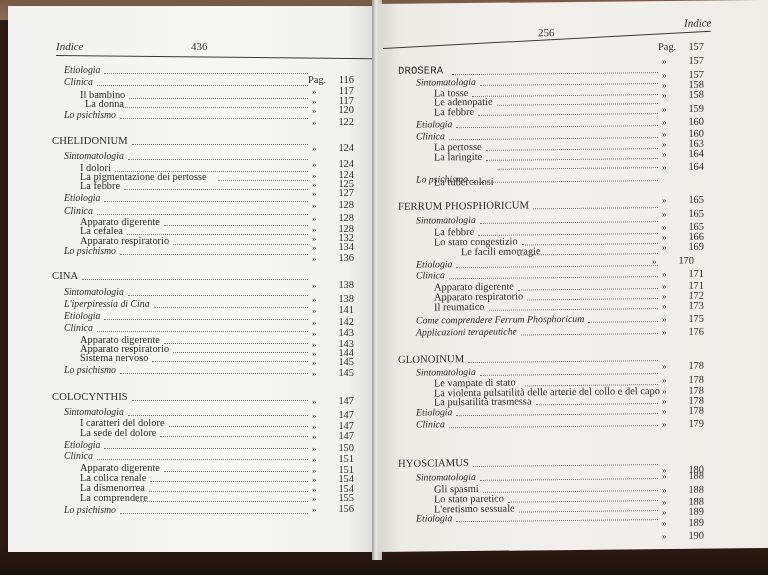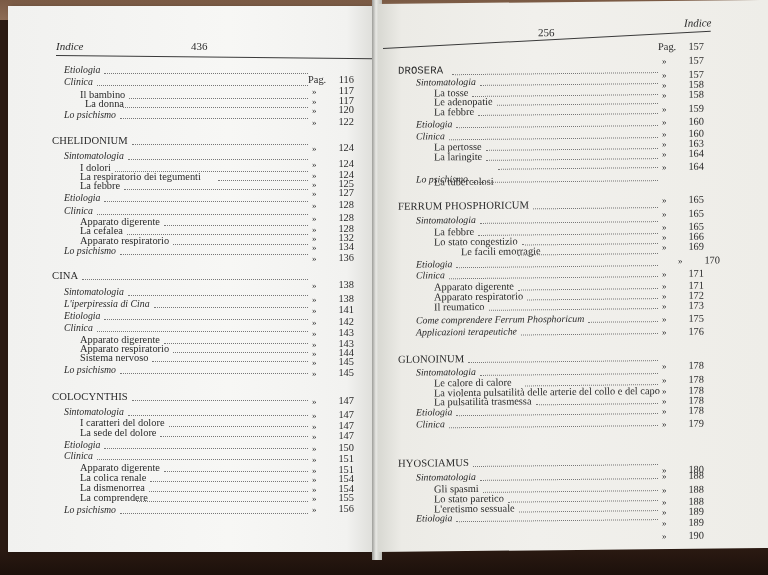--- a/index.html
+++ b/index.html
@@ -58,21 +58,21 @@
       <div class="row" style="left: 64px; top: 92px; margin-left: 13px;"><span class="lbl">La donna</span></div>
       <div class="dots" style="left: 114.953px; width: 185.047px; top: 100px;"></div>
       <div class="row sec" style="left: 56px; top: 103px;"><span class="lbl">Lo psichismo</span></div>
       <div class="dots" style="left: 111.984px; width: 188.016px; top: 111px;"></div>
       <div class="row title" style="left: 44px; top: 129px;"><span class="lbl">CHELIDONIUM</span></div>
       <div class="dots" style="left: 123.844px; width: 176.156px; top: 137px;"></div>
       <div class="row sec" style="left: 56px; top: 144px;"><span class="lbl">Sintomatologia</span></div>
       <div class="dots" style="left: 119.875px; width: 180.125px; top: 152px;"></div>
       <div class="row" style="left: 72px; top: 156px;"><span class="lbl">I dolori</span></div>
       <div class="dots" style="left: 106.891px; width: 193.109px; top: 164px;"></div>
-      <div class="row" style="left: 72px; top: 165px;"><span class="lbl">La respiratorio dei tegumenti</span></div>
+      <div class="row" style="left: 72px; top: 165px;"><span class="lbl">La pigmentazione dei pertosse</span></div>
       <div class="dots" style="left: 210.172px; width: 89.8281px; top: 173px;"></div>
       <div class="row" style="left: 72px; top: 174px;"><span class="lbl">La febbre</span></div>
       <div class="dots" style="left: 116.094px; width: 183.906px; top: 182px;"></div>
       <div class="row sec" style="left: 56px; top: 186px;"><span class="lbl">Etiologia</span></div>
       <div class="dots" style="left: 96.4688px; width: 203.531px; top: 194px;"></div>
       <div class="row sec" style="left: 56px; top: 199px;"><span class="lbl">Clinica</span></div>
       <div class="dots" style="left: 88.8594px; width: 211.141px; top: 207px;"></div>
       <div class="row" style="left: 72px; top: 210px;"><span class="lbl">Apparato digerente</span></div>
       <div class="dots" style="left: 155.922px; width: 144.078px; top: 218px;"></div>
       <div class="row" style="left: 72px; top: 219px;"><span class="lbl">La cefalea</span></div>
@@ -210,21 +210,21 @@
       <div class="row" style="left: 56px; top: 298.08px;"><span class="lbl">Il reumatico</span></div>
       <div class="dots" style="left: 110.5px; width: 169.5px; top: 306.08px;"></div>
       <div class="row sec" style="left: 38px; top: 311.44px;"><span class="lbl">Come comprendere Ferrum Phosphoricum</span></div>
       <div class="dots" style="left: 210.25px; width: 69.75px; top: 319.44px;"></div>
       <div class="row sec" style="left: 38px; top: 323.44px;"><span class="lbl">Applicazioni terapeutiche</span></div>
       <div class="dots" style="left: 142.953px; width: 137.047px; top: 331.44px;"></div>
       <div class="row title" style="left: 20px; top: 349.8px;"><span class="lbl">GLONOINUM</span></div>
       <div class="dots" style="left: 90.2344px; width: 189.766px; top: 357.8px;"></div>
       <div class="row sec" style="left: 38px; top: 363.44px;"><span class="lbl">Sintomatologia</span></div>
       <div class="dots" style="left: 101.875px; width: 178.125px; top: 371.44px;"></div>
-      <div class="row" style="left: 56px; top: 374.08px;"><span class="lbl">Le calore di calore</span></div>
+      <div class="row" style="left: 56px; top: 374.08px;"><span class="lbl">Le vampate di stato</span></div>
       <div class="dots" style="left: 147.422px; width: 132.578px; top: 382.08px;"></div>
       <div class="row" style="left: 56px; top: 384.08px;"><span class="lbl">La violenta pulsatilità delle arterie del collo e del capo</span></div>
       <div class="dots" style="left: 285.906px; width: 0px; top: 392.08px;"></div>
       <div class="row" style="left: 56px; top: 393.08px;"><span class="lbl">La pulsatilità trasmessa</span></div>
       <div class="dots" style="left: 157.531px; width: 122.469px; top: 401.08px;"></div>
       <div class="row sec" style="left: 38px; top: 403.44px;"><span class="lbl">Etiologia</span></div>
       <div class="dots" style="left: 78.4688px; width: 201.531px; top: 411.44px;"></div>
       <div class="row sec" style="left: 38px; top: 415.44px;"><span class="lbl">Clinica</span></div>
       <div class="dots" style="left: 70.8594px; width: 209.141px; top: 423.44px;"></div>
       <div class="row title" style="left: 20px; top: 453.8px;"><span class="lbl">HYOSCIAMUS</span></div>
@@ -248,21 +248,21 @@
       <div class="num" style="left: 284px; top: 115px;"><span class="mark">»</span><span class="pg">160</span></div>
       <div class="num" style="left: 284px; top: 127px;"><span class="mark">»</span><span class="pg">160</span></div>
       <div class="num" style="left: 284px; top: 137px;"><span class="mark">»</span><span class="pg">163</span></div>
       <div class="num" style="left: 284px; top: 147px;"><span class="mark">»</span><span class="pg">164</span></div>
       <div class="num" style="left: 284px; top: 160px;"><span class="mark">»</span><span class="pg">164</span></div>
       <div class="num" style="left: 284px; top: 193px;"><span class="mark">»</span><span class="pg">165</span></div>
       <div class="num" style="left: 284px; top: 207px;"><span class="mark">»</span><span class="pg">165</span></div>
       <div class="num" style="left: 284px; top: 220px;"><span class="mark">»</span><span class="pg">165</span></div>
       <div class="num" style="left: 284px; top: 230px;"><span class="mark">»</span><span class="pg">166</span></div>
       <div class="num" style="left: 284px; top: 240px;"><span class="mark">»</span><span class="pg">169</span></div>
-      <div class="num" style="left: 300px; top: 254px;"><span class="mark">»</span><span class="pg">170</span></div>
+      <div class="num" style="left: 274px; top: 254px;"><span class="mark">»</span><span class="pg">170</span></div>
       <div class="num" style="left: 284px; top: 267px;"><span class="mark">»</span><span class="pg">171</span></div>
       <div class="num" style="left: 284px; top: 279px;"><span class="mark">»</span><span class="pg">171</span></div>
       <div class="num" style="left: 284px; top: 289px;"><span class="mark">»</span><span class="pg">172</span></div>
       <div class="num" style="left: 284px; top: 299px;"><span class="mark">»</span><span class="pg">173</span></div>
       <div class="num" style="left: 284px; top: 312px;"><span class="mark">»</span><span class="pg">175</span></div>
       <div class="num" style="left: 284px; top: 325px;"><span class="mark">»</span><span class="pg">176</span></div>
       <div class="num" style="left: 284px; top: 359px;"><span class="mark">»</span><span class="pg">178</span></div>
       <div class="num" style="left: 284px; top: 373px;"><span class="mark">»</span><span class="pg">178</span></div>
       <div class="num" style="left: 284px; top: 384px;"><span class="mark">»</span><span class="pg">178</span></div>
       <div class="num" style="left: 284px; top: 394px;"><span class="mark">»</span><span class="pg">178</span></div>

